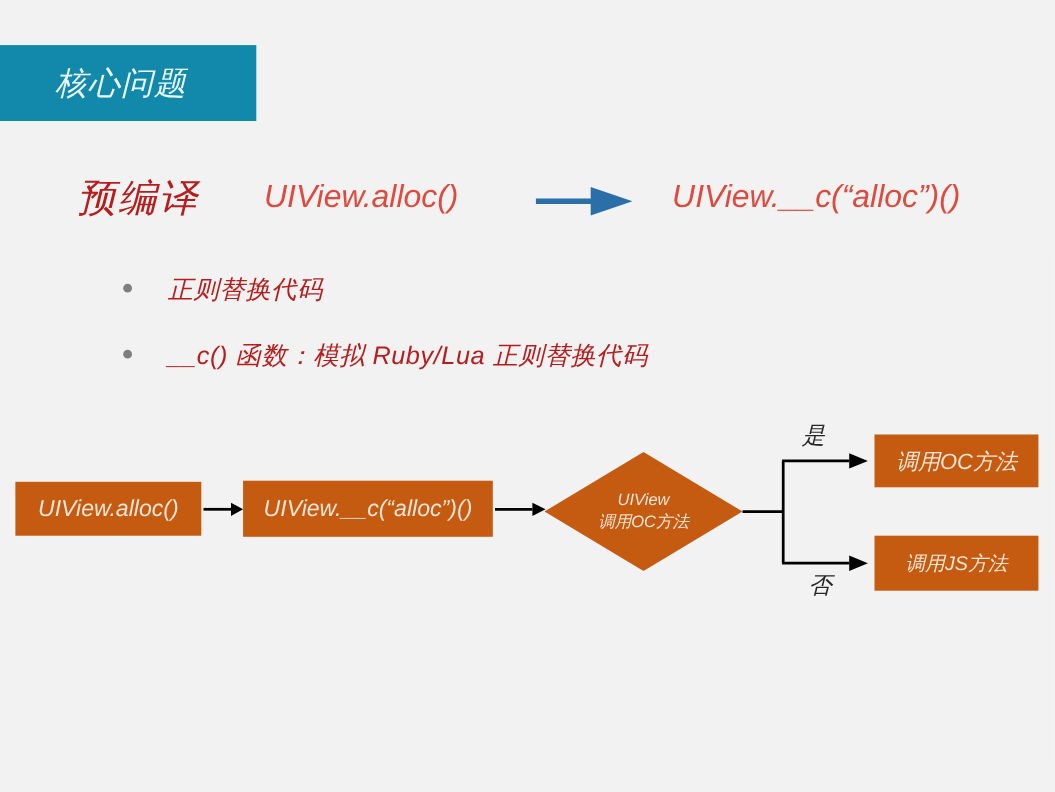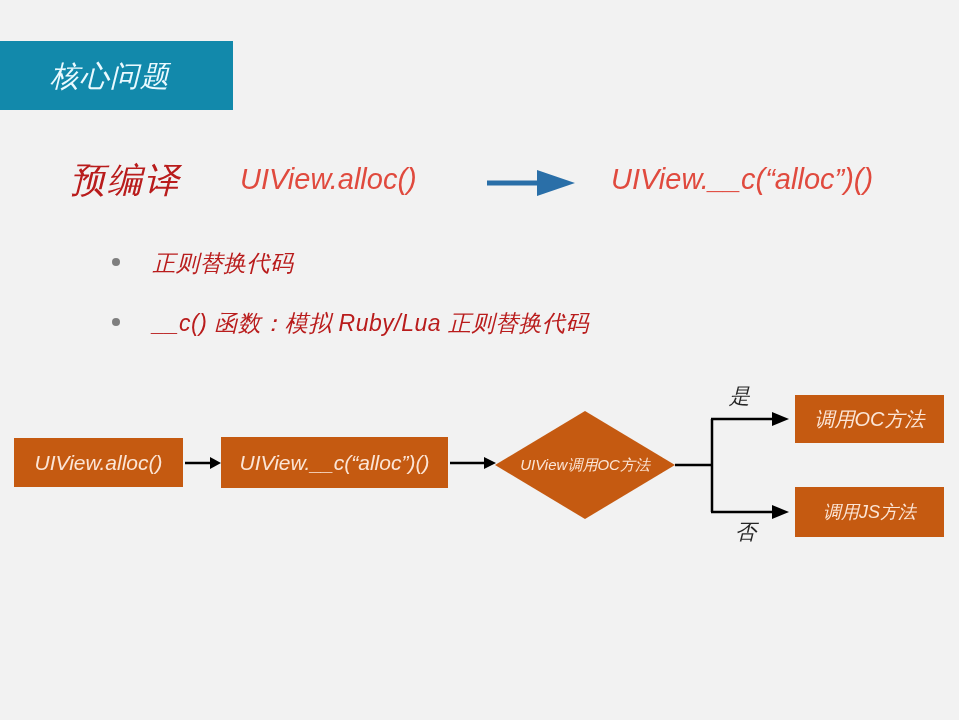--- a/index.html
+++ b/index.html
@@ -144,20 +144,21 @@
   #flow-diamond-shape {
     position: absolute;
     inset: 0;
     background: #c55a11;
     clip-path: polygon(50% 0%, 100% 50%, 50% 100%, 0% 50%);
   }
   #flow-diamond-label {
     position: absolute;
     inset: 0;
     display: flex;
+    flex-direction: column;
     align-items: center;
     justify-content: center;
     color: #fbe5d6;
     font-size: 15px;
     line-height: 20px;
     white-space: nowrap;
   }
 
   #flow-connectors {
     position: absolute;

